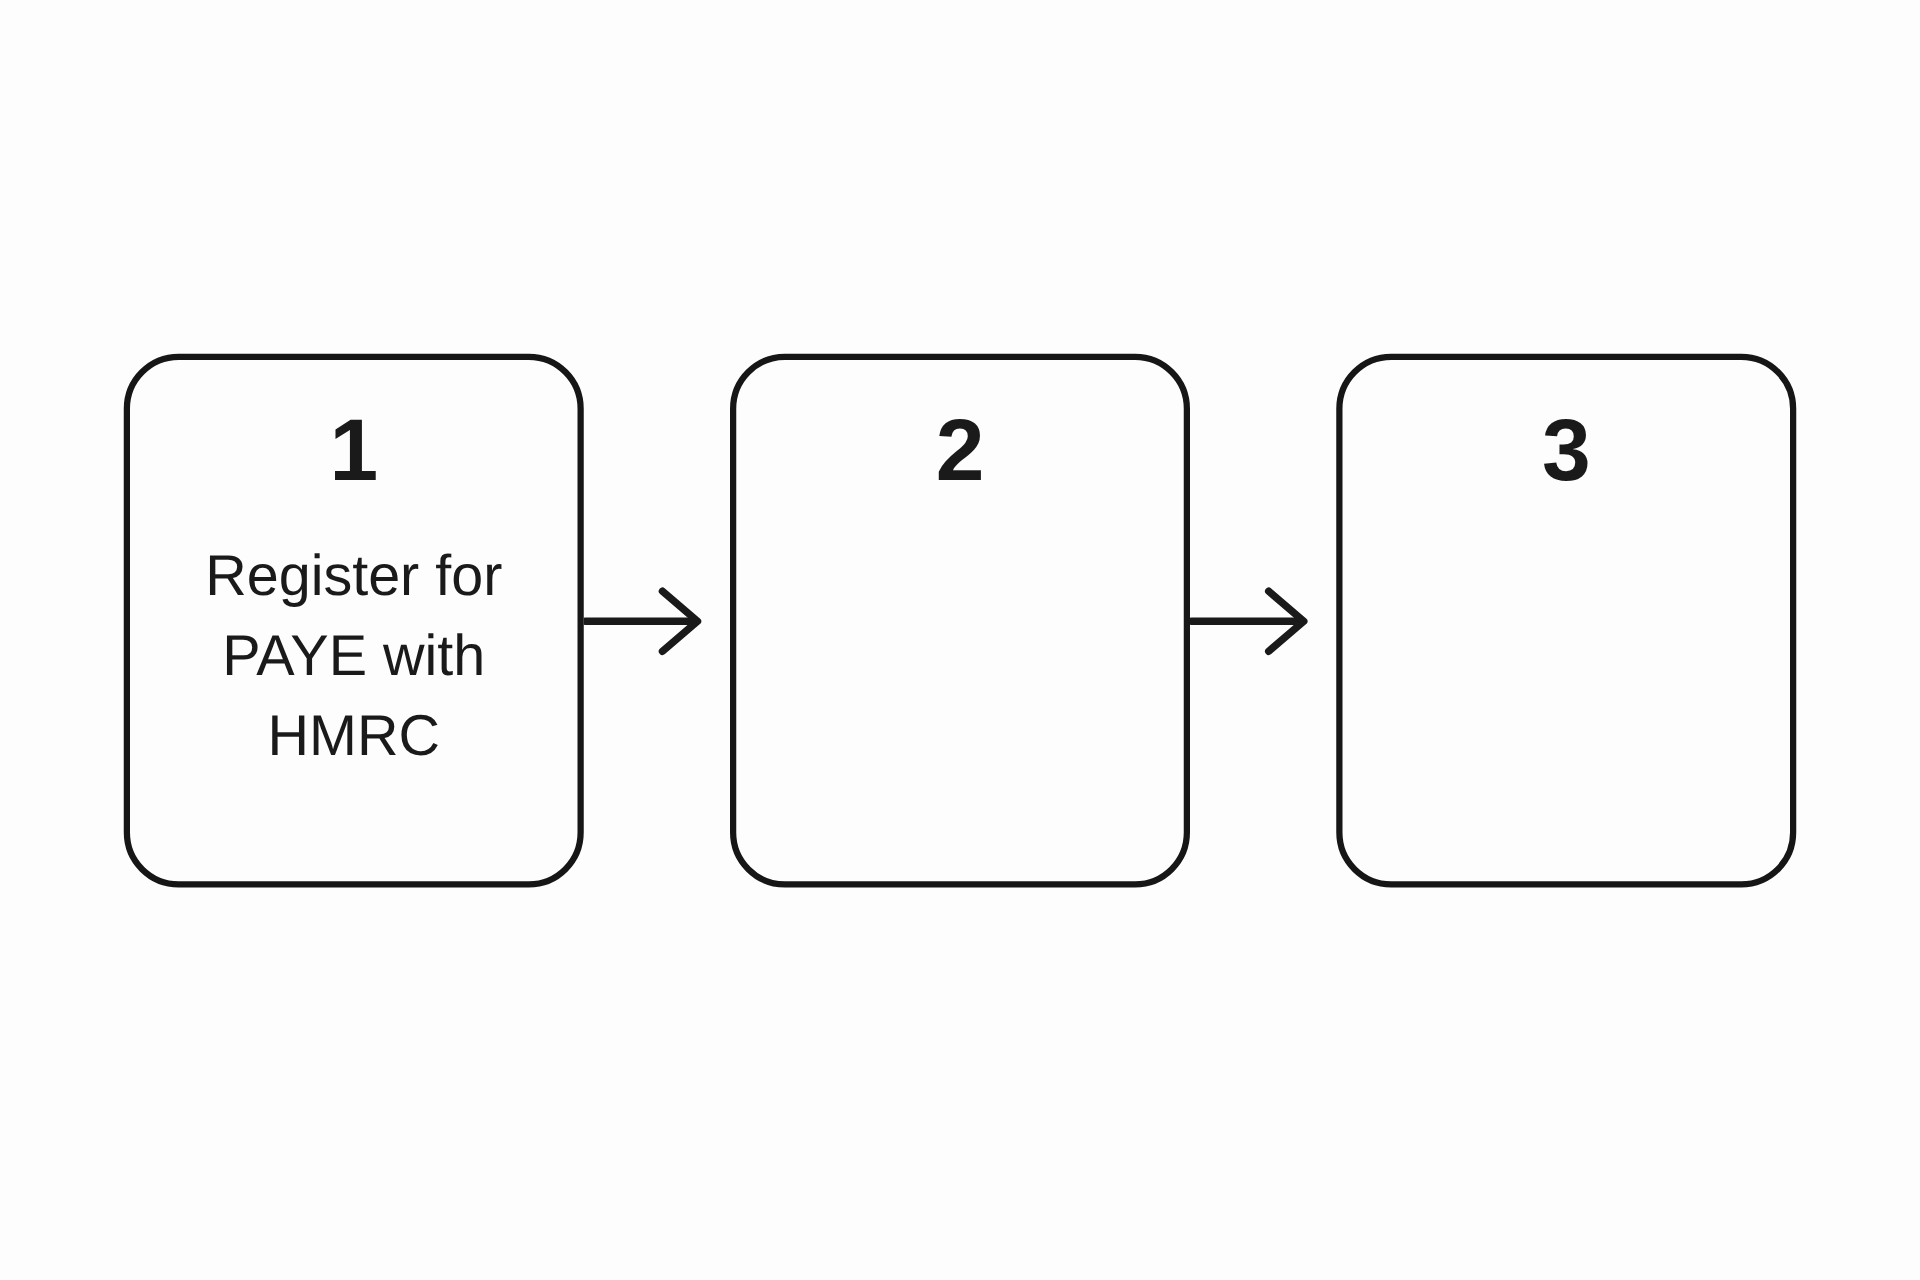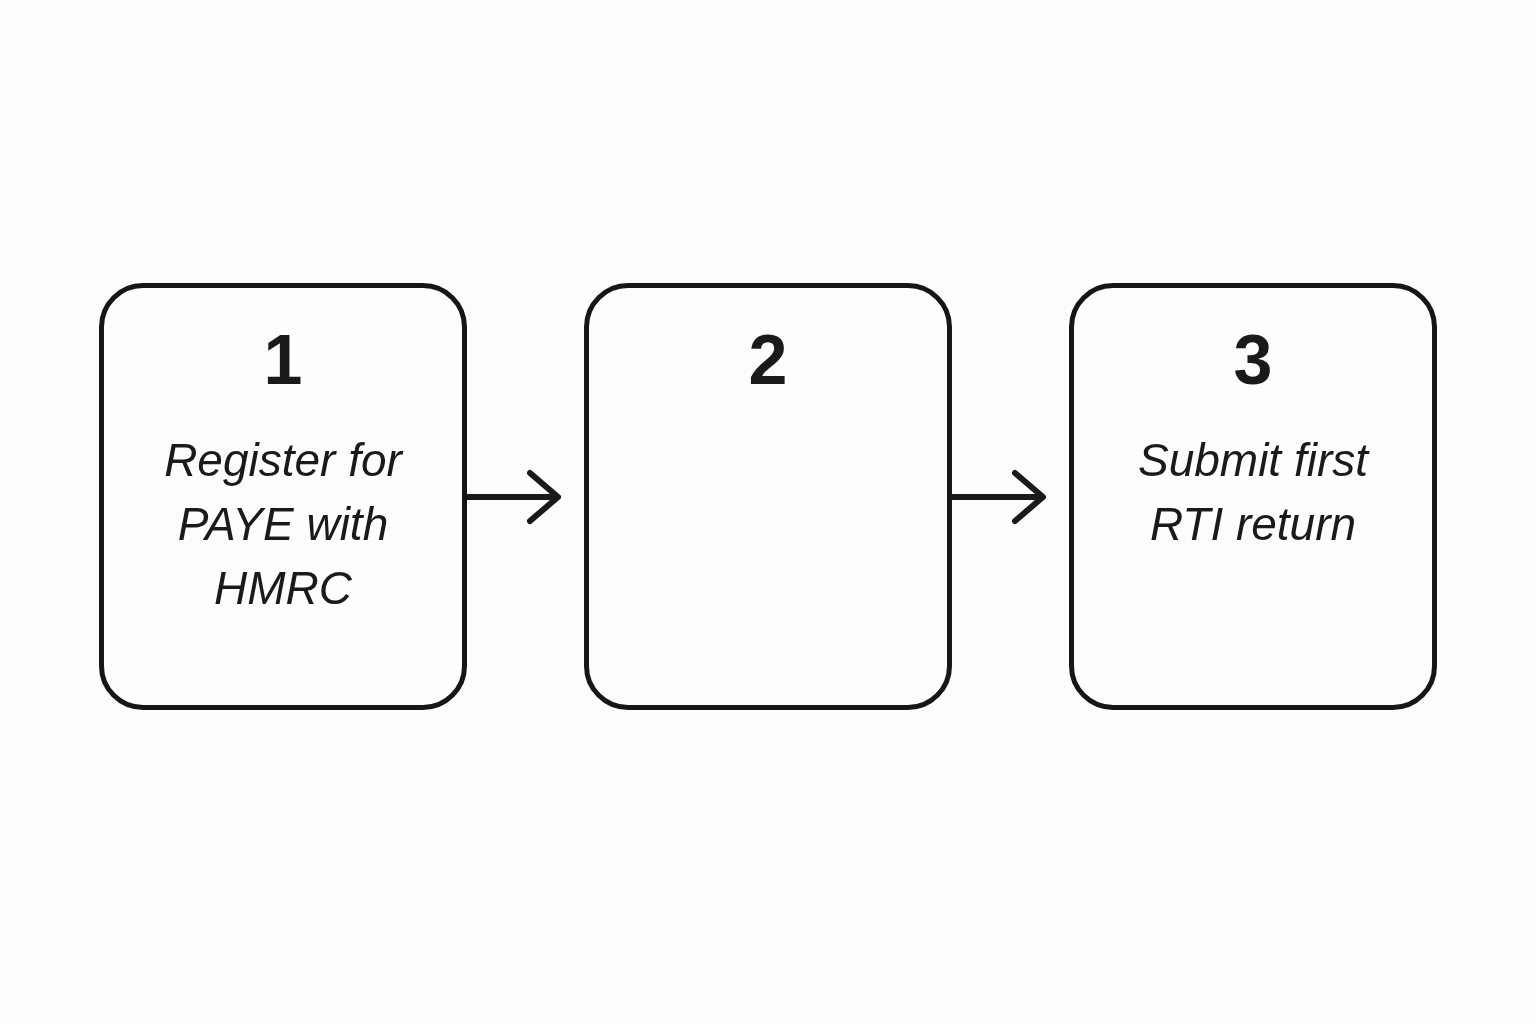--- a/index.html
+++ b/index.html
@@ -48,21 +48,20 @@
     line-height: 84px;
     color: var(--ink);
   }
   .step-label {
     margin-top: 26px;
     font-size: 46px;
     font-weight: 400;
     line-height: 64px;
     white-space: pre-line;
     color: var(--ink);
-    font-style: italic;
   }
   .arrow-cell {
     width: 117px;
     flex: 0 0 auto;
     display: flex;
     align-items: center;
   }
   .arrow-cell svg {
     display: block;
     color: var(--ink);
@@ -94,18 +93,16 @@
 
     <div class="arrow-cell">
       <svg width="117" height="60" viewBox="0 0 117 60" fill="none" stroke="currentColor" stroke-width="6" stroke-linecap="round" stroke-linejoin="round">
         <line x1="1" y1="30" x2="88" y2="30"></line>
         <polyline points="63,6 91,30 63,54"></polyline>
       </svg>
     </div>
 
     <div class="step-box">
       <div class="step-number">3</div>
-      <div class="step-label">Submit first
-RTI return</div>
     </div>
 
   </div>
 </div>
 
 </body></html>

